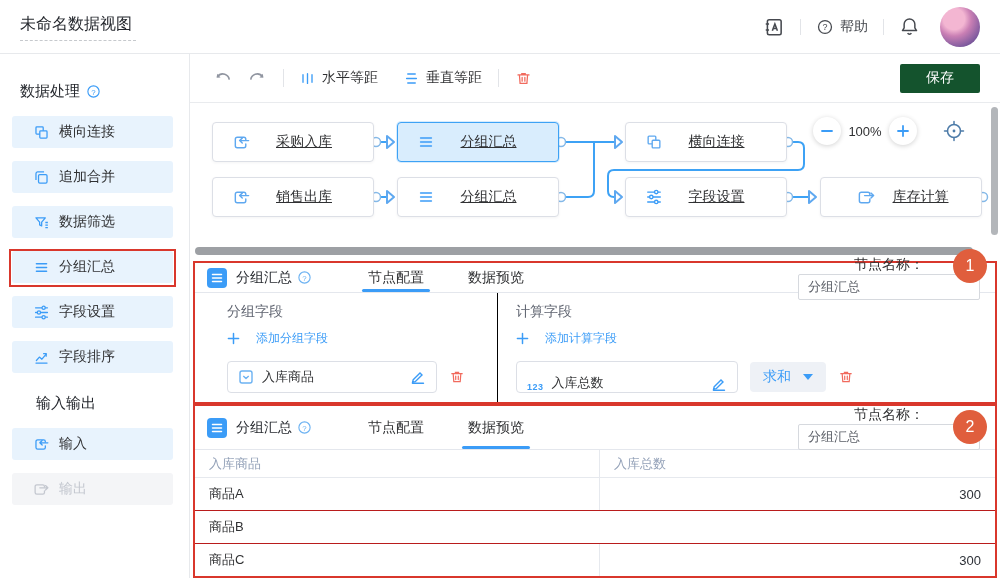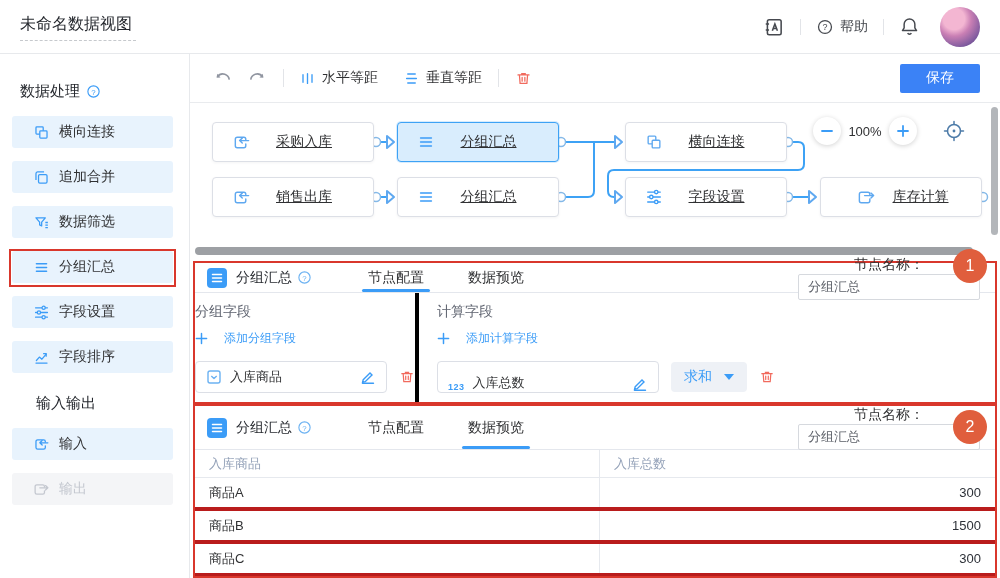--- a/index.html
+++ b/index.html
@@ -30,21 +30,21 @@
   .side-anno { position:absolute; left:9px; top:195px; width:167px; height:38px; border:2px solid #d9372c; pointer-events:none; }
 
   
   .main { flex:1; display:flex; flex-direction:column; }
   .toolbar { height:49px; border-bottom:1px solid #e9ebee; display:flex; align-items:center; padding:0 10px 0 23px; }
   .t-icn { display:flex; align-items:center; cursor:pointer; }
   .t-divider { width:1px; height:18px; background:#e2e4e8; margin:0 16px; }
   .t-group { display:flex; align-items:center; gap:7px; font-size:14px; color:#303133; cursor:pointer; }
   .t-group + .t-group { margin-left:26px; }
   .undo { margin-right:16px; }
-  .save-btn { margin-left:auto; margin-right:10px; width:80px; height:29px; background:#3b82f6; color:#fff;
+  .save-btn { margin-left:auto; margin-right:10px; width:80px; height:29px; background:#14532d; color:#fff;
     font-size:14px; border:none; border-radius:2px; cursor:pointer; }
 
   
   .canvas { height:158px; position:relative; background:#fff; }
   .wires { position:absolute; left:0; top:0; }
   .node { position:absolute; width:162px; height:40px; background:#fff; border:1px solid #dcdfe6; border-radius:4px;
     display:flex; align-items:center; padding-left:19px; cursor:pointer; box-shadow:0 1px 3px rgba(31,45,61,.05); }
   .node .icn { display:flex; }
   .node .nlabel { flex:1; text-align:center; font-size:14px; color:#303133; padding-right:16px;text-decoration:underline; }
   .node.selected { background:#d9edfd; border:1px solid #3da2f5; box-shadow:0 0 0 1px rgba(61,162,245,.2); }
@@ -70,40 +70,40 @@
   .tab.active::after { content:""; position:absolute; left:0; right:0; bottom:0; height:3px; background:#3b9cf7; border-radius:1.5px; }
   .p-name { margin-left:auto; display:flex; align-items:center; margin-right:3px;flex-direction:column; }
   .p-name label { font-size:14px; color:#303133; }
   .p-name input { width:182px; height:26px; border:1px solid #d6d9de; border-radius:2px; padding:0 9px;
     font-size:13px; color:#5a5e66; font-family:inherit; outline:none; }
   .badge { position:absolute; right:8px; width:34px; height:34px; border-radius:50%; background:#e05e3d; color:#fff;
     font-size:16px; display:flex; align-items:center; justify-content:center; z-index:4; }
   .badge.b1 { top:-14px; } .badge.b2 { top:4px; }
 
   .p-body { display:flex; height:109px; }
-  .col-left { width:224px; border-right:4px solid #000000; padding:10px 0 0; }
+  .col-left { width:303px; border-right:1px solid #000000; padding:10px 32px 0; }
   .col-right { flex:1; padding:10px 18px 0; }
   .f-heading { font-size:14px; color:#5f6470; }
   .f-add { margin-top:9px; display:inline-flex; align-items:center; gap:16px; color:#3b9cf7; font-size:12px; cursor:pointer; }
   .f-row { margin-top:12px; display:flex; align-items:center; }
   .f-chip { width:218px; height:32px; border:1px solid #dcdfe6; border-radius:4px; background:#fff;
     display:flex; align-items:center; padding:0 10px; }
   .col-right .f-chip { width:222px;align-items:flex-end; }
   .f-chip .ftext { flex:1; margin-left:8px; font-size:13px; color:#303133; }
   .ftype-num { font-size:9px; font-weight:bold; color:#3b9cf7; letter-spacing:.5px; }
   .chip-del { margin-left:12px; display:flex; cursor:pointer; }
   .agg { margin-left:12px; height:30px; background:#eef1f6; border-radius:4px; display:flex; align-items:center;
     padding:0 13px; cursor:pointer; }
   .agg .aglabel { color:#3b9cf7; font-size:14px; }
   .caret { width:0; height:0; border-left:5px solid transparent; border-right:5px solid transparent;
     border-top:6px solid #3b9cf7; margin-left:12px; }
 
   
   .tbl { position:absolute; left:0; top:44px; right:0; bottom:0; font-size:13px; overflow:hidden; }
-  .trow { display:flex; border-bottom:4px solid #b91c1c; height:33px; }
+  .trow { display:flex; border-bottom:1px solid #b91c1c; height:33px; }
   .trow.thead { height:28px; color:#93a1b8; border-bottom:1px solid #e6e9ee; }
   .c1 { width:404px; padding-left:14px; display:flex; align-items:center; }
   .c2 { flex:1; border-left:1px solid #e6e9ee; padding:0 14px; display:flex; align-items:center; }
   .c2.num { justify-content:flex-end; color:#2d3138; }
 </style>
 </head>
 <body>
 
 <header class="topbar">
   <div class="title">未命名数据视图</div>
@@ -494,21 +494,20 @@
         <div class="trow thead">
           <div class="c1">入库商品</div>
           <div class="c2">入库总数</div>
         </div>
         <div class="trow">
           <div class="c1">商品A</div>
           <div class="c2 num">300</div>
         </div>
         <div class="trow">
           <div class="c1">商品B</div>
-          <div class="c2 num">1500</div>
         </div>
         <div class="trow">
           <div class="c1">商品C</div>
           <div class="c2 num">300</div>
         </div>
       </div>
     </section>
 
   </main>
 </div>

